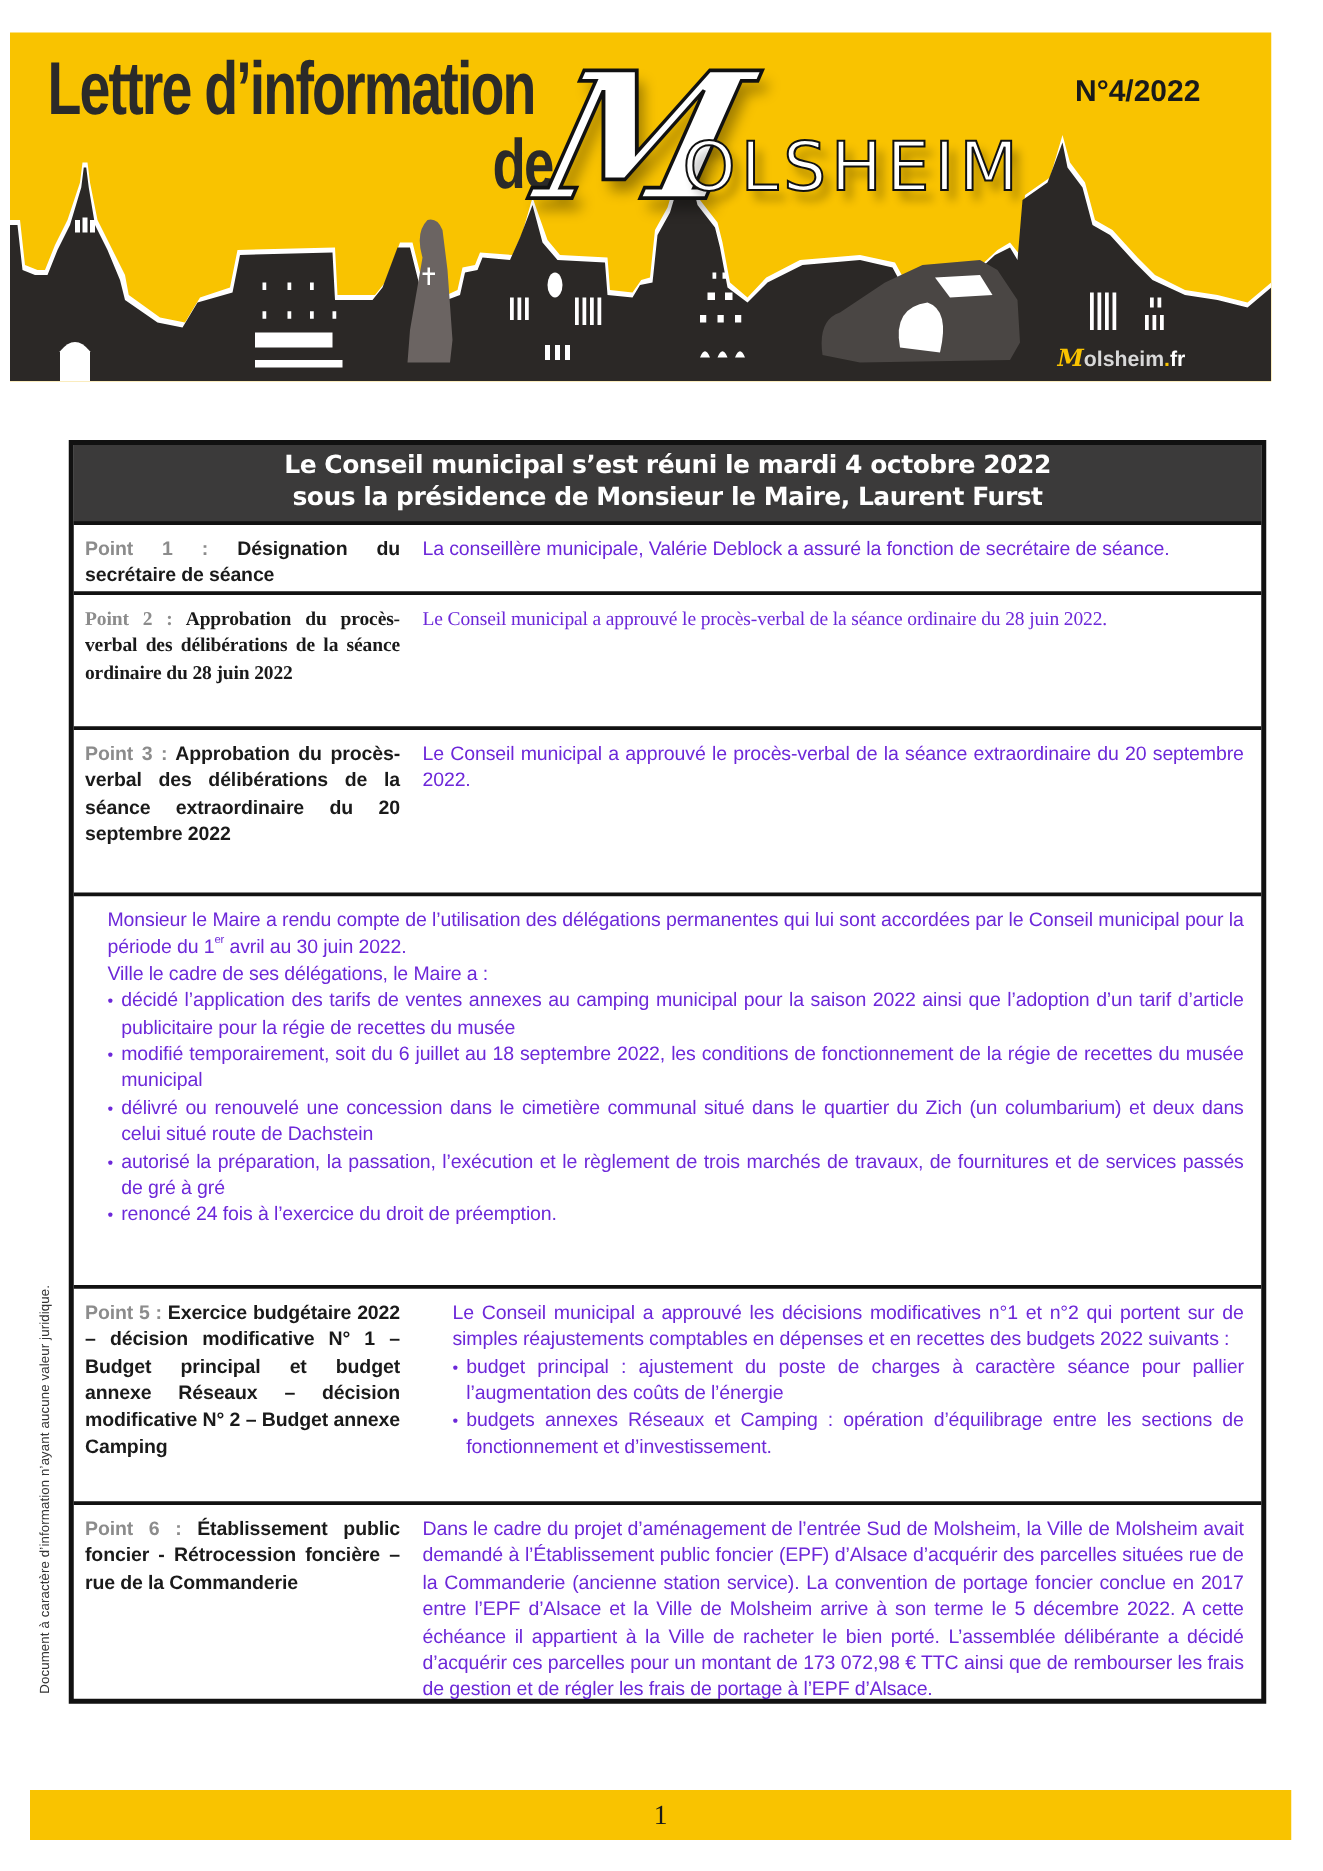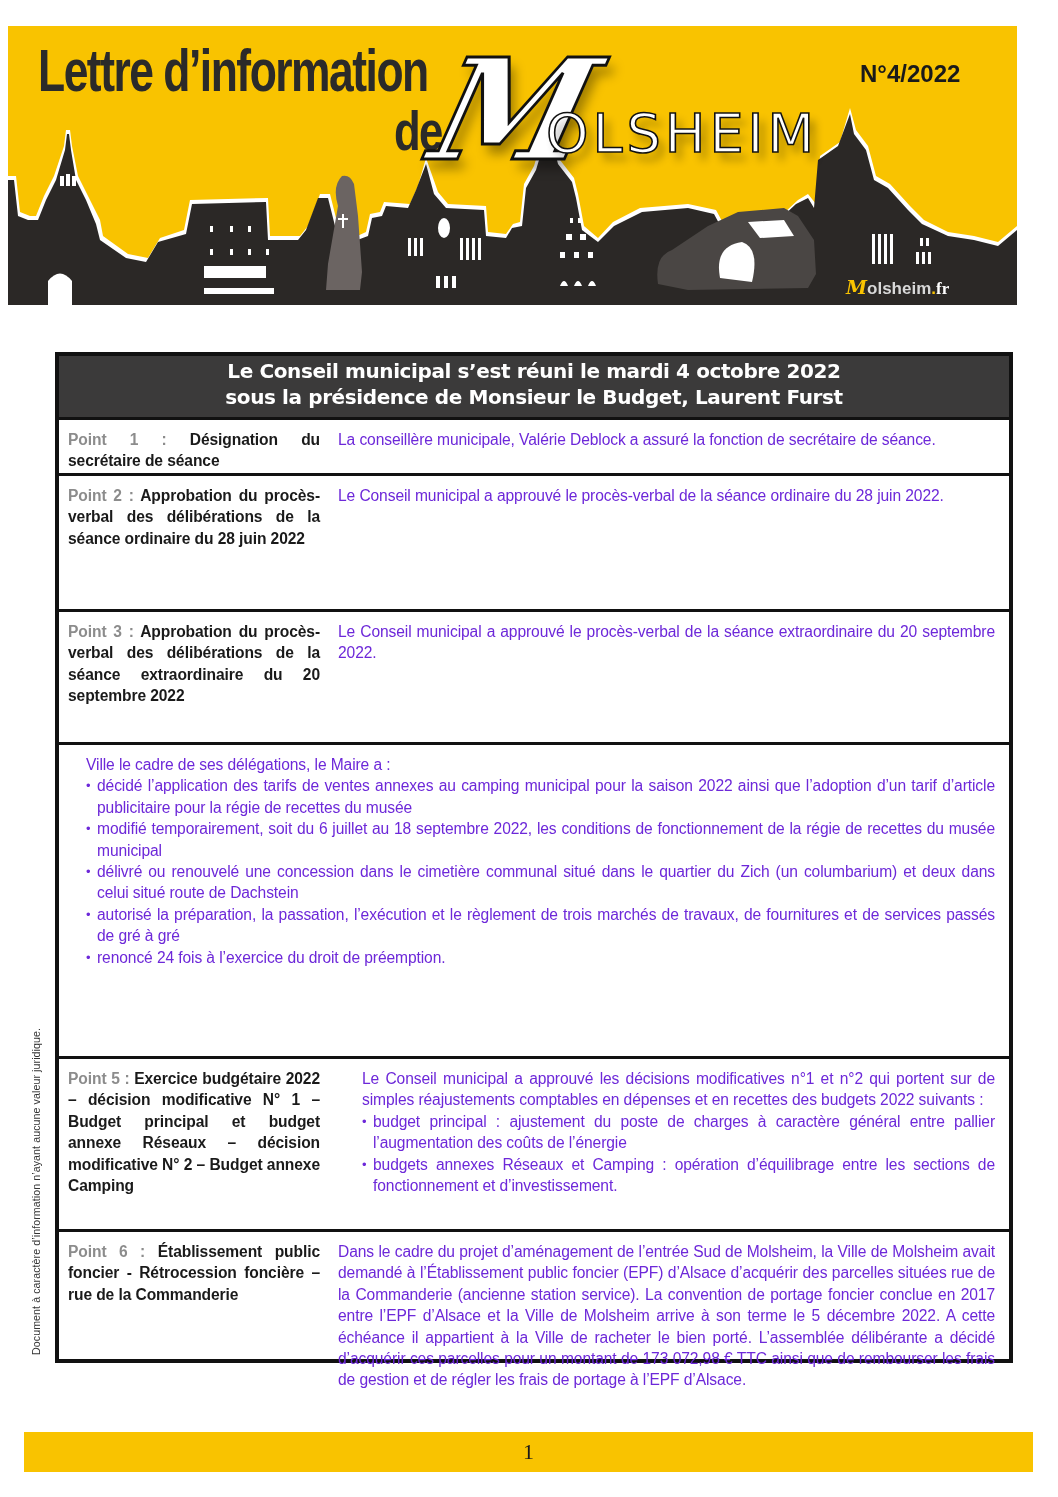--- a/index.html
+++ b/index.html
@@ -39,21 +39,21 @@
   .banner-issue {
     position: absolute; left: 852px; top: 34px;
     font-weight: bold; font-size: 24px; color: #1a1a1a;
   }
   .skyline { position: absolute; left: 0; top: 0; width: 1009px; height: 279px; }
   .site-logo {
     position: absolute; left: 838px; top: 250px; font-weight: bold; font-size: 17px; color: #d8d8d8;
   }
   .site-logo .m { color: #f9c300; font-style: italic; font-family: "DejaVu Serif", serif; font-size: 19px; }
   .site-logo .dot { color: #f9c300; }
-  .site-logo .tld { color: #ffffff; font-family: Liberation Serif, serif; }
+  .site-logo .tld { color: #ffffff; }
 
   
   .council {
     position: absolute; left: 55px; top: 352px; width: 958px; height: 1011px;
     border: 4px solid #111; background: #fff;
   }
   .council-header {
     background: #3b3a3a; color: #fff; text-align: center;
     height: 64px; padding-top: 2px;
     font-family: "DejaVu Sans", sans-serif; font-weight: bold; font-size: 20px; line-height: 26px;
@@ -72,21 +72,21 @@
   .row .body {
     margin-left: 18px; flex: 1; text-align: justify; font-size: 15.6px; line-height: 21.4px;
     color: #6d28d9; letter-spacing: -0.1px;
   }
   .row .body ul { list-style: none; }
   .row .body li { position: relative; padding-left: 11px; }
   .row .body li::before { content: "•"; position: absolute; left: 0; top: 0; font-size: 13px; }
   .row .body sup { font-size: 9px; vertical-align: top; line-height: 1; }
 
   .r1 { height: 56px; }
-  .r2 { height: 136px; }
+  .r2 { height: 108px; font-family: Liberation Serif, serif; }
   .r3 { height: 133px; }
   .r4 { height: 314px; }
   .r5 { height: 173px; gap: 24px; }
   .r6 { flex: 1; }
 
   
   .side-note {
     position: absolute; left: 30px; top: 1355px;
     transform: rotate(-90deg); transform-origin: left top;
     font-size: 10.6px; color: #333; white-space: nowrap; letter-spacing: 0.1px;
@@ -169,21 +169,21 @@
   <div class="banner-issue">N°4/2022</div>
 
   <div class="site-logo">
     <span class="m">M</span><span>olsheim</span><span class="dot">.</span><span class="tld">fr</span>
   </div>
 </div>
 
 <div class="council">
   <div class="council-header">
     <div>Le Conseil municipal s’est réuni le mardi 4 octobre 2022</div>
-    <div>sous la présidence de Monsieur le Budget, Laurent Furst</div>
+    <div>sous la présidence de Monsieur le Maire, Laurent Furst</div>
   </div>
 
   <div class="row r1">
     <div class="label">
       <span class="pt">Point 1 :</span>
       <span>Désignation du secrétaire de séance</span>
     </div>
     <div class="body">La conseillère municipale, Valérie Deblock a assuré la fonction de secrétaire de séance.</div>
   </div>
 
@@ -198,40 +198,41 @@
   <div class="row r3">
     <div class="label">
       <span class="pt">Point 3 :</span>
       <span>Approbation du procès-verbal des délibérations de la séance extraordinaire du 20 septembre 2022</span>
     </div>
     <div class="body">Le Conseil municipal a approuvé le procès-verbal de la séance extraordinaire du 20 septembre 2022.</div>
   </div>
 
   <div class="row r4">
     <div class="body">
+      <div><span>Monsieur le Maire a rendu compte de l’utilisation des délégations permanentes qui lui sont accordées par le Conseil municipal pour la période du 1</span><sup>er</sup><span> avril au 30 juin 2022.</span></div>
       <div>Ville le cadre de ses délégations, le Maire a :</div>
       <ul>
         <li>décidé l’application des tarifs de ventes annexes au camping municipal pour la saison 2022 ainsi que l’adoption d’un tarif d’article publicitaire pour la régie de recettes du musée</li>
         <li>modifié temporairement, soit du 6 juillet au 18 septembre 2022, les conditions de fonctionnement de la régie de recettes du musée municipal</li>
         <li>délivré ou renouvelé une concession dans le cimetière communal situé dans le quartier du Zich (un columbarium) et deux dans celui situé route de Dachstein</li>
         <li>autorisé la préparation, la passation, l’exécution et le règlement de trois marchés de travaux, de fournitures et de services passés de gré à gré</li>
         <li>renoncé 24 fois à l’exercice du droit de préemption.</li>
       </ul>
     </div>
   </div>
 
   <div class="row r5">
     <div class="label">
       <span class="pt">Point 5 :</span>
       <span>Exercice budgétaire 2022 – décision modificative N° 1 – Budget principal et budget annexe Réseaux – décision modificative N° 2 – Budget annexe Camping</span>
     </div>
     <div class="body">
       <div>Le Conseil municipal a approuvé les décisions modificatives n°1 et n°2 qui portent sur de simples réajustements comptables en dépenses et en recettes des budgets 2022 suivants :</div>
       <ul>
-        <li>budget principal : ajustement du poste de charges à caractère général entre pallier l’augmentation des coûts de l’énergie</li>
+        <li>budget principal : ajustement du poste de charges à caractère séance pour pallier l’augmentation des coûts de l’énergie</li>
         <li>budgets annexes Réseaux et Camping : opération d’équilibrage entre les sections de fonctionnement et d’investissement.</li>
       </ul>
     </div>
   </div>
 
   <div class="row r6">
     <div class="label">
       <span class="pt">Point 6 :</span>
       <span>Établissement public foncier - Rétrocession foncière – rue de la Commanderie</span>
     </div>

